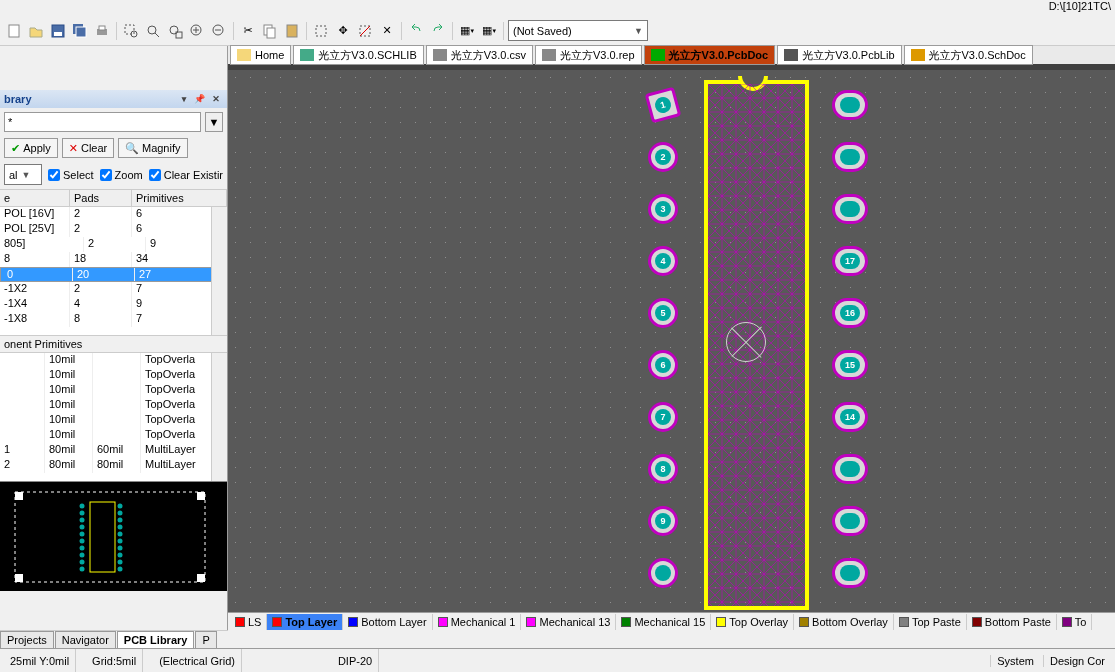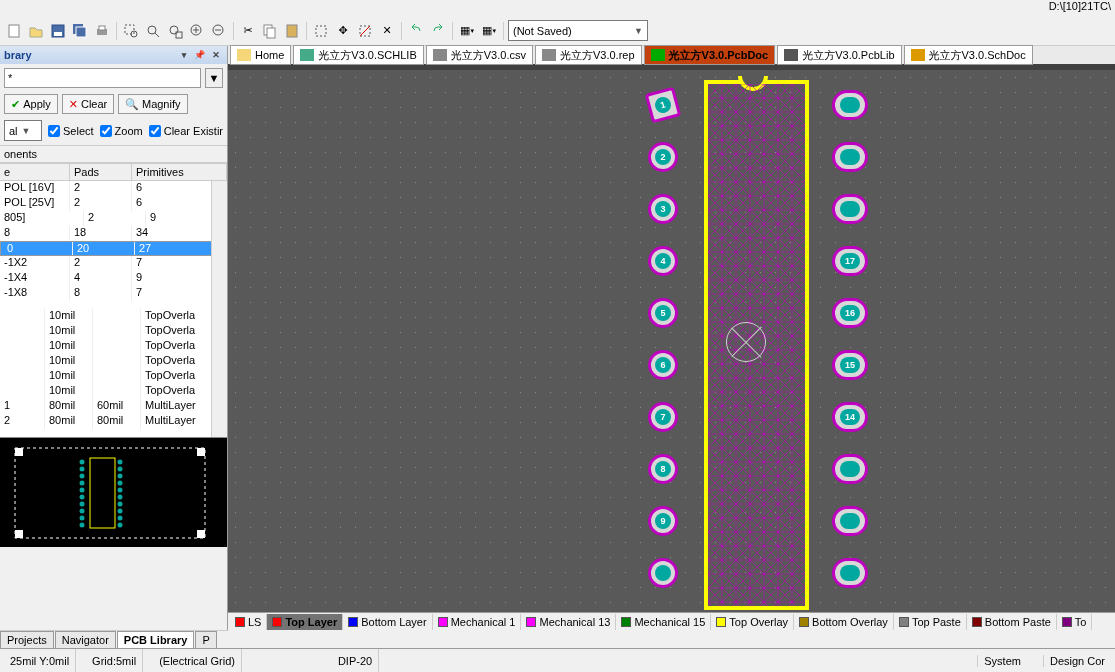--- a/index.html
+++ b/index.html
@@ -6,21 +6,21 @@
 body { background: #f0f0f0; width: 1115px; height: 672px; overflow: hidden; position: relative; }
 
 .path-bar { position: absolute; right: 0; top: 0; height: 16px; color: #000; padding: 0 4px; }
 .toolbar-top { position: absolute; left: 0; top: 16px; right: 0; height: 30px; background: #f0f0f0; display: flex; align-items: center; gap: 2px; padding: 2px 4px; border-bottom: 1px solid #ccc; }
 .tb-ico { width: 20px; height: 20px; display: flex; align-items: center; justify-content: center; cursor: pointer; border: 1px solid transparent; }
 .tb-sep { width: 1px; height: 18px; background: #ccc; margin: 0 2px; }
 .combo { height: 21px; border: 1px solid #7a7a7a; background: #fff; display: flex; align-items: center; padding: 0 4px; gap: 4px; }
 .combo .arrow { font-size: 9px; color: #555; }
 
 .left-panel { position: absolute; left: 0; top: 46px; width: 228px; bottom: 42px; background: #f0f0f0; border-right: 1px solid #9b9b9b; display: flex; flex-direction: column; overflow: hidden; }
-.panel-title { background: linear-gradient(#dbe6f4,#c3d6ee); height: 18px; display: flex; align-items: center; padding: 0 4px; font-weight: bold; color: #15428b; justify-content: space-between; }
+.panel-title { background: linear-gradient(#dbe6f4,#c3d6ee); height: 18px; display: flex; align-items: center; padding: 0 4px; font-weight: bold; color: #15428b; justify-content: space-between; margin-top: 44px; }
 .panel-title .ctrls { display: flex; gap: 2px; }
 .panel-title .ctrls span { width: 14px; height: 14px; display: flex; align-items: center; justify-content: center; cursor: pointer; font-size: 9px; color: #444; }
 .mask-row { display: flex; padding: 4px; gap: 4px; }
 .mask-input { flex: 1; height: 20px; border: 1px solid #999; background: #fff; padding: 0 3px; }
 .mask-btn { width: 18px; height: 20px; border: 1px solid #999; background: #efefef; display: flex; align-items: center; justify-content: center; }
 .btn-row { display: flex; gap: 4px; padding: 2px 4px; align-items: center; }
 .btn { height: 20px; padding: 0 6px; border: 1px solid #999; background: #f5f5f5; display: flex; align-items: center; gap: 3px; cursor: pointer; }
 .opts-row { display: flex; gap: 6px; padding: 4px; align-items: center; flex-wrap: nowrap; overflow: hidden; white-space: nowrap; }
 .chk { display: flex; align-items: center; gap: 3px; }
 .chk input { width: 12px; height: 12px; }
@@ -53,29 +53,29 @@
 .outline { position: absolute; border: 4px solid #ffff00; }
 .notch { position: absolute; width: 30px; height: 15px; border: 4px solid #ffff00; border-top: none; border-radius: 0 0 15px 15px; background: #595959; }
 .origin { position: absolute; width: 40px; height: 40px; border: 1px solid #d0d0d0; border-radius: 50%; }
 .origin::before, .origin::after { content: ''; position: absolute; background: transparent; }
 .origin::before { left: 50%; top: -2px; bottom: -2px; width: 1px; border-left: 1px solid #d0d0d0; transform: rotate(45deg); transform-origin: center; }
 .origin::after { left: -2px; right: -2px; top: 50%; height: 1px; border-top: 1px solid #d0d0d0; transform: rotate(45deg); transform-origin: center; }
 
 .layer-tabs { height: 18px; background: #f0f0f0; border-top: 1px solid #9b9b9b; display: flex; align-items: center; padding: 0 2px; overflow: hidden; }
 .ltab { display: flex; align-items: center; gap: 3px; padding: 0 5px; height: 16px; border-right: 1px solid #ccc; cursor: pointer; white-space: nowrap; }
 .ltab .sw { width: 10px; height: 10px; border: 1px solid #555; }
-.ltab.active { background: #737373; font-weight: bold; }
+.ltab.active { background: #3b82f6; font-weight: bold; }
 
 .bottom-tabs { position: absolute; left: 0; bottom: 24px; height: 18px; display: flex; background: #f0f0f0; border-top: 1px solid #ccc; width: 228px; }
 .btab { padding: 2px 6px; border: 1px solid #999; border-bottom: none; background: #e8e8e8; margin-right: 1px; cursor: pointer; }
 .btab.active { background: #fff; font-weight: bold; }
 
 .status-bar { position: absolute; left: 0; right: 0; bottom: 0; height: 24px; background: #f0f0f0; border-top: 1px solid #9b9b9b; display: flex; align-items: center; padding: 0 4px; gap: 10px; }
 .status-bar .seg { border-right: 1px solid #ccc; padding: 0 6px; height: 100%; display: flex; align-items: center; }
-.status-right { margin-left: auto; display: flex; gap: 16px; }
+.status-right { margin-left: auto; display: flex; gap: 3px; }
 .sr-btn { padding: 0 6px; border-left: 1px solid #ccc; cursor: pointer; }
 
 svg { display: block; }
 </style>
 </head>
 <body>
 
 <div class="path-bar">D:\[10]21TC\</div>
 
 <div class="toolbar-top">
@@ -225,21 +225,20 @@
     <label class="chk">
         <input type="checkbox" checked="" style="">
         <span>Zoom</span>
       </label>
     <label class="chk">
         <input type="checkbox" checked="" style="">
         <span>Clear Existir</span>
       </label>
   </div>
 
-  <div class="section-label">onents</div>
   <div class="grid-head">
     <div class="gh-cell" style="width:70px">e</div>
     <div class="gh-cell" style="width:62px">Pads</div>
     <div class="gh-cell" style="flex:1">Primitives</div>
   </div>
   <div class="grid-body" style="height:128px" id="comp-grid">
     <div class="g-row">
         <div class="g-cell" style="width:70px">POL [16V]</div>
         <div class="g-cell" style="width:62px">2</div>
         <div class="g-cell" style="flex:1">6</div>
@@ -275,20 +274,21 @@
         <div class="g-cell" style="flex:1">9</div>
       </div>
       <div class="g-row">
         <div class="g-cell" style="width:70px">-1X8</div>
         <div class="g-cell" style="width:62px">8</div>
         <div class="g-cell" style="flex:1">7</div>
       </div>
       <div class="scrollbar-v"></div>
   </div>
 
+  <div class="section-label">onent Primitives</div>
   <div class="grid-body" style="height:128px" id="prim-grid">
     <div class="g-row">
         <div class="g-cell" style="width:45px"></div>
         <div class="g-cell" style="width:48px">10mil</div>
         <div class="g-cell" style="width:48px"></div>
         <div class="g-cell" style="flex:1">TopOverla</div>
       </div>
       <div class="g-row">
         <div class="g-cell" style="width:45px"></div>
         <div class="g-cell" style="width:48px">10mil</div>

